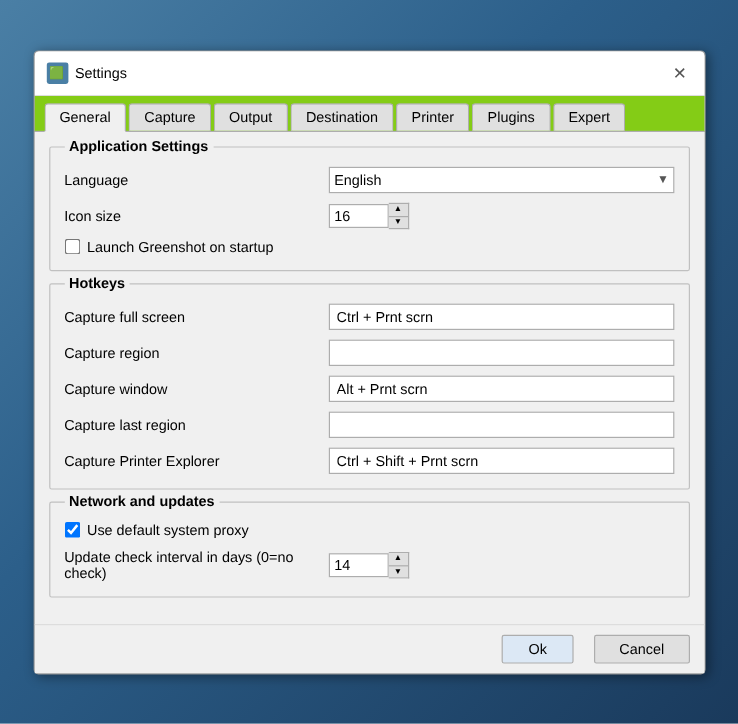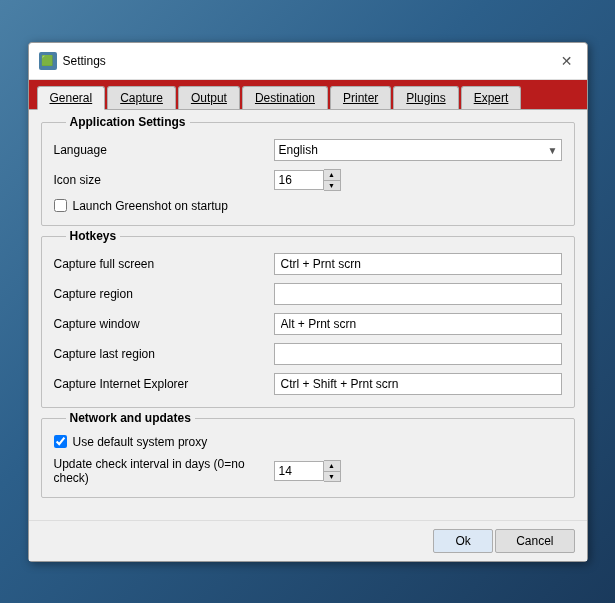--- a/index.html
+++ b/index.html
@@ -56,26 +56,25 @@
       border: none;
       cursor: pointer;
       font-size: 14px;
       color: #555;
       display: flex;
       align-items: center;
       justify-content: center;
       padding: 0;
     }
     .tabs-bar {
-      background: #b91c1c;
+      background: #84cc16;
       padding: 6px 8px 0 8px;
       display: flex;
       gap: 0;
       border-bottom: 1px solid #adadad;
-      text-decoration: underline;
     }
     .tab {
       padding: 4px 12px;
       border: 1px solid #adadad;
       border-bottom: none;
       background: #e0e0e0;
       cursor: pointer;
       font-size: 12px;
       margin-right: 2px;
       border-radius: 3px 3px 0 0;
@@ -94,21 +93,21 @@
       border: 1px solid #c0c0c0;
       border-radius: 2px;
       margin-bottom: 10px;
       padding: 8px 12px 12px 12px;
       position: relative;
       background: #f0f0f0;
     }
     .section-label {
       position: absolute;
       top: -8px;
-      left: 24px;
+      left: 12px;
       background: #f0f0f0;
       padding: 0 4px;
       font-size: 12px;
       font-weight: 600;
     }
     .form-row {
       display: flex;
       align-items: center;
       margin-top: 8px;
     }
@@ -191,21 +190,21 @@
       width: 100%;
       padding: 3px 6px;
       font-size: 12px;
       border: 1px solid #adadad;
       background: white;
     }
     .footer {
       padding: 8px 12px;
       display: flex;
       justify-content: flex-end;
-      gap: 2px;
+      gap: 17px;
       background: #f0f0f0;
       border-top: 1px solid #ddd;
     }
     .btn {
       padding: 4px 20px;
       font-size: 12px;
       border: 1px solid #adadad;
       background: #e0e0e0;
       cursor: pointer;
       border-radius: 2px;
@@ -300,21 +299,21 @@
       </div>
 
       <div class="form-row">
         <span class="form-label">Capture last region</span>
         <div class="form-control-wrap">
           <input type="text" class="hotkey-input" value="" style="">
         </div>
       </div>
 
       <div class="form-row">
-        <span class="form-label">Capture Internet Explorer</span>
+        <span class="form-label">Capture Printer Explorer</span>
         <div class="form-control-wrap">
           <input type="text" class="hotkey-input" value="Ctrl + Shift + Prnt scrn" style="">
         </div>
       </div>
     </div>
 
     <div class="section-box">
       <span class="section-label">Network and updates</span>
 
       <div class="checkbox-row">

